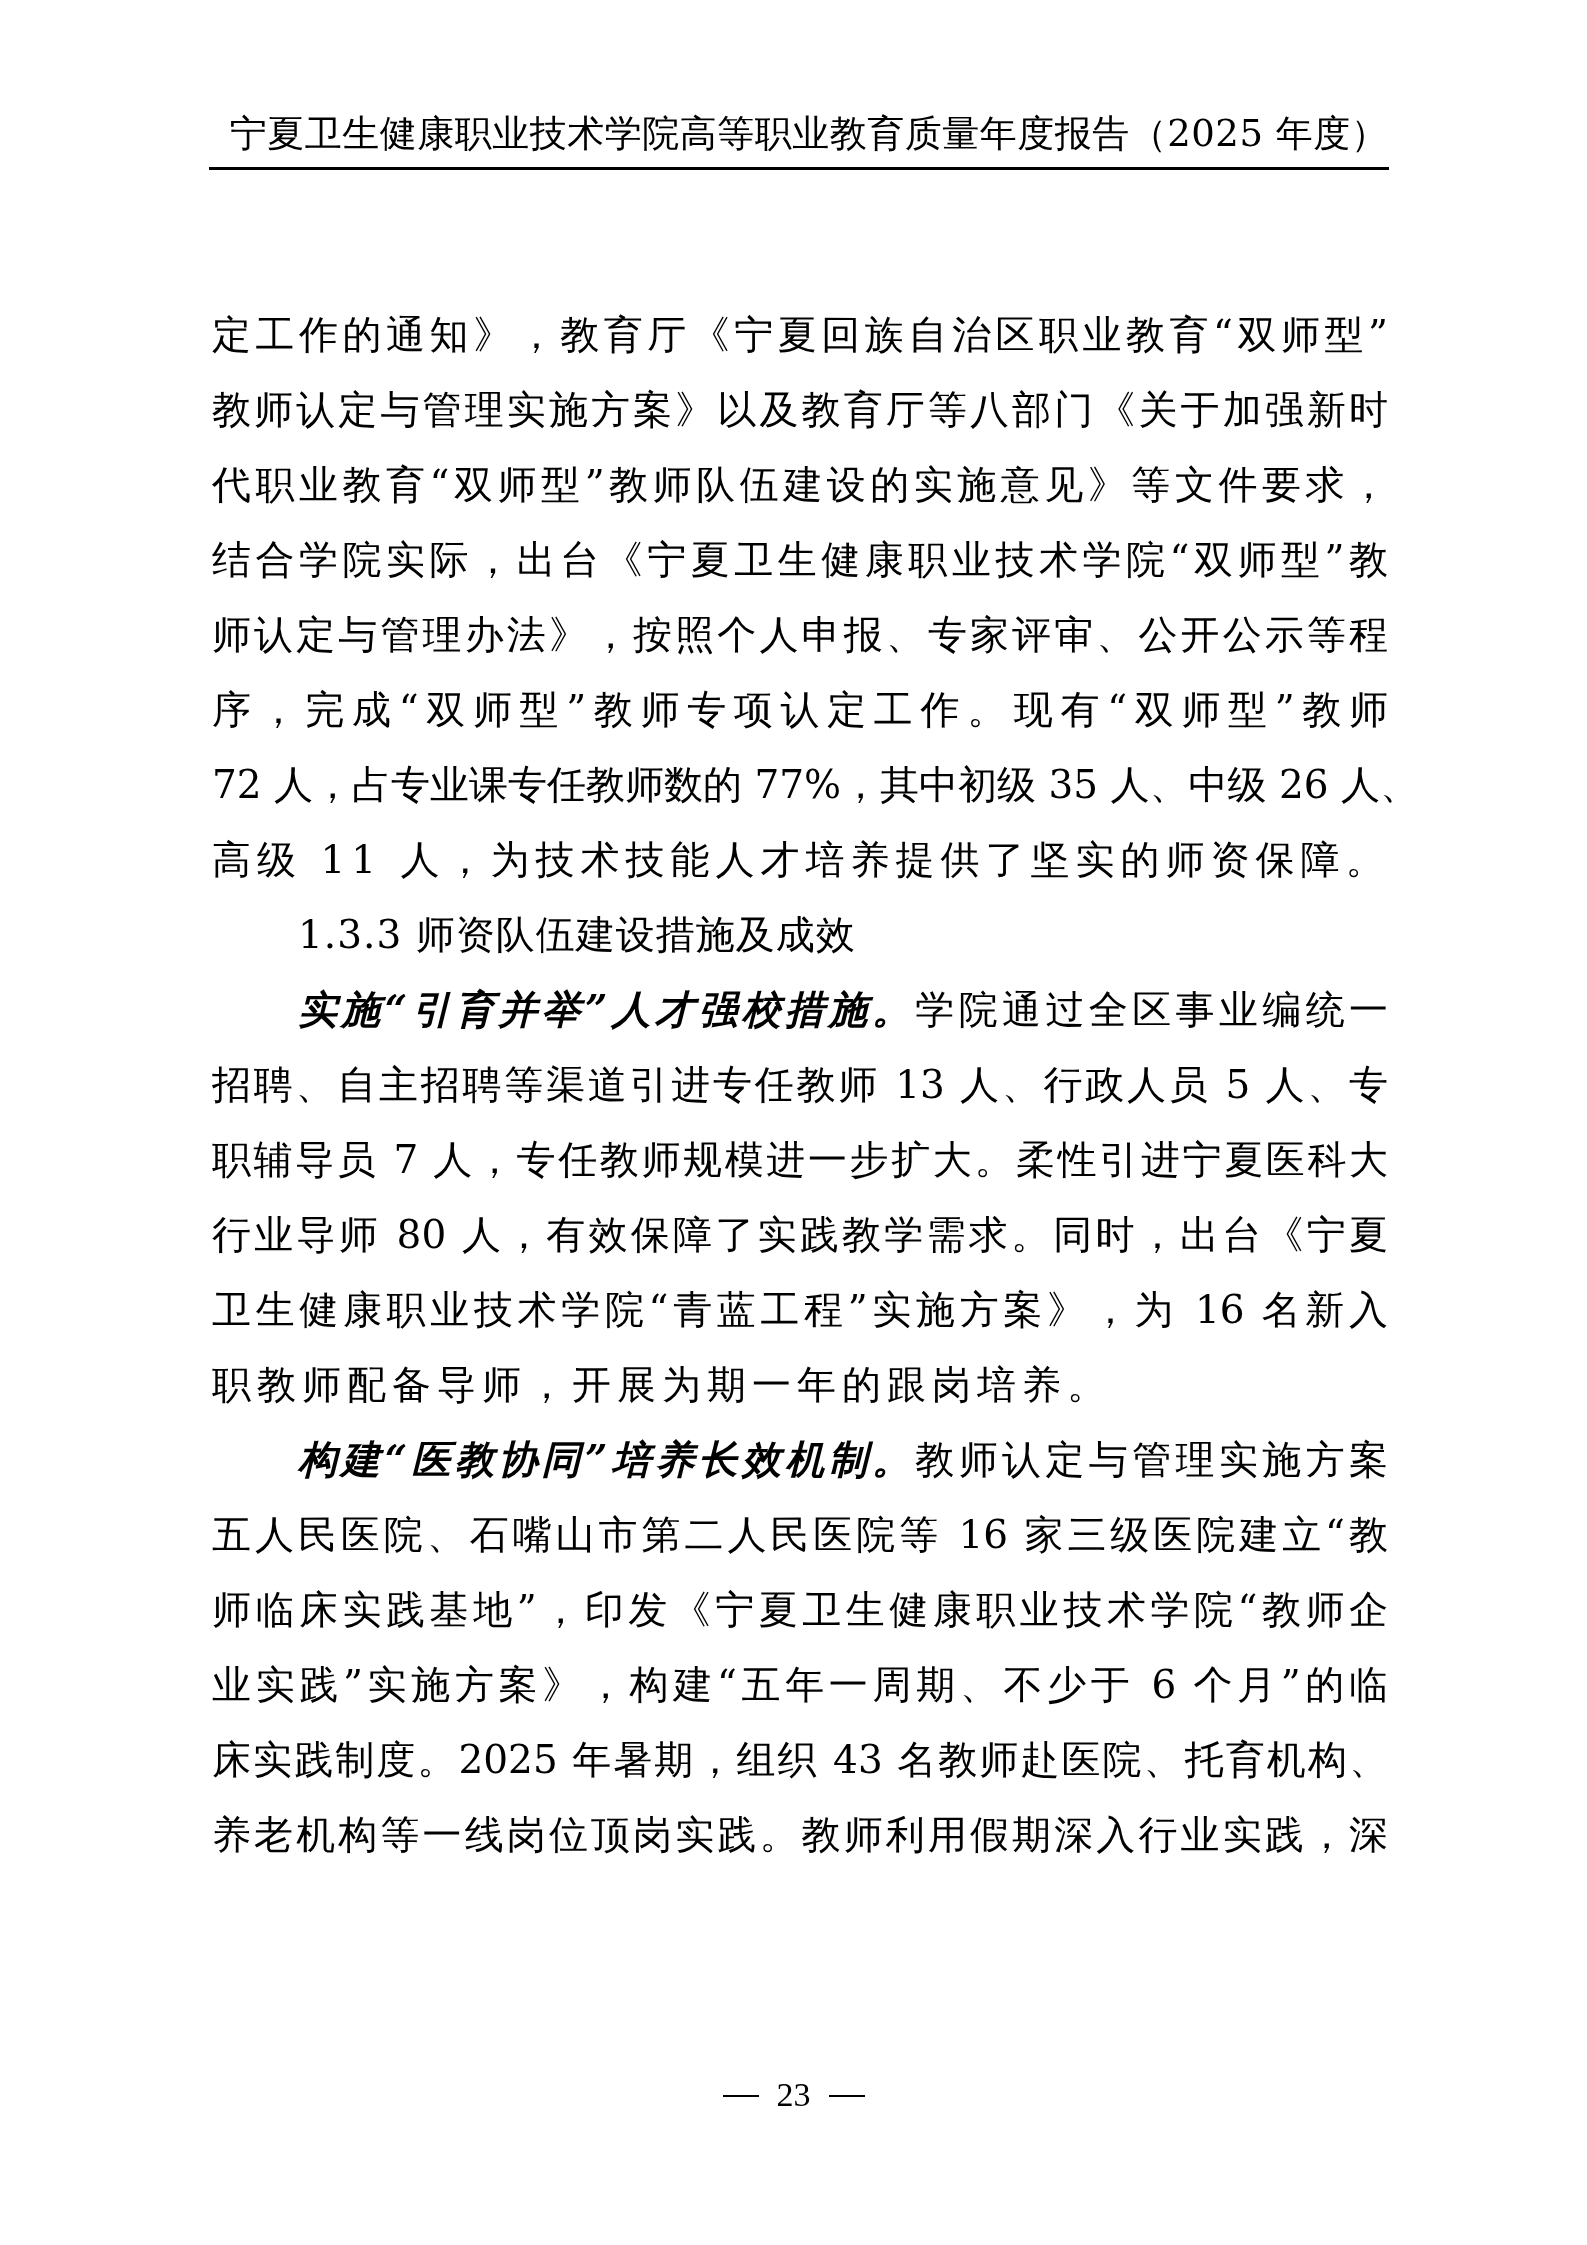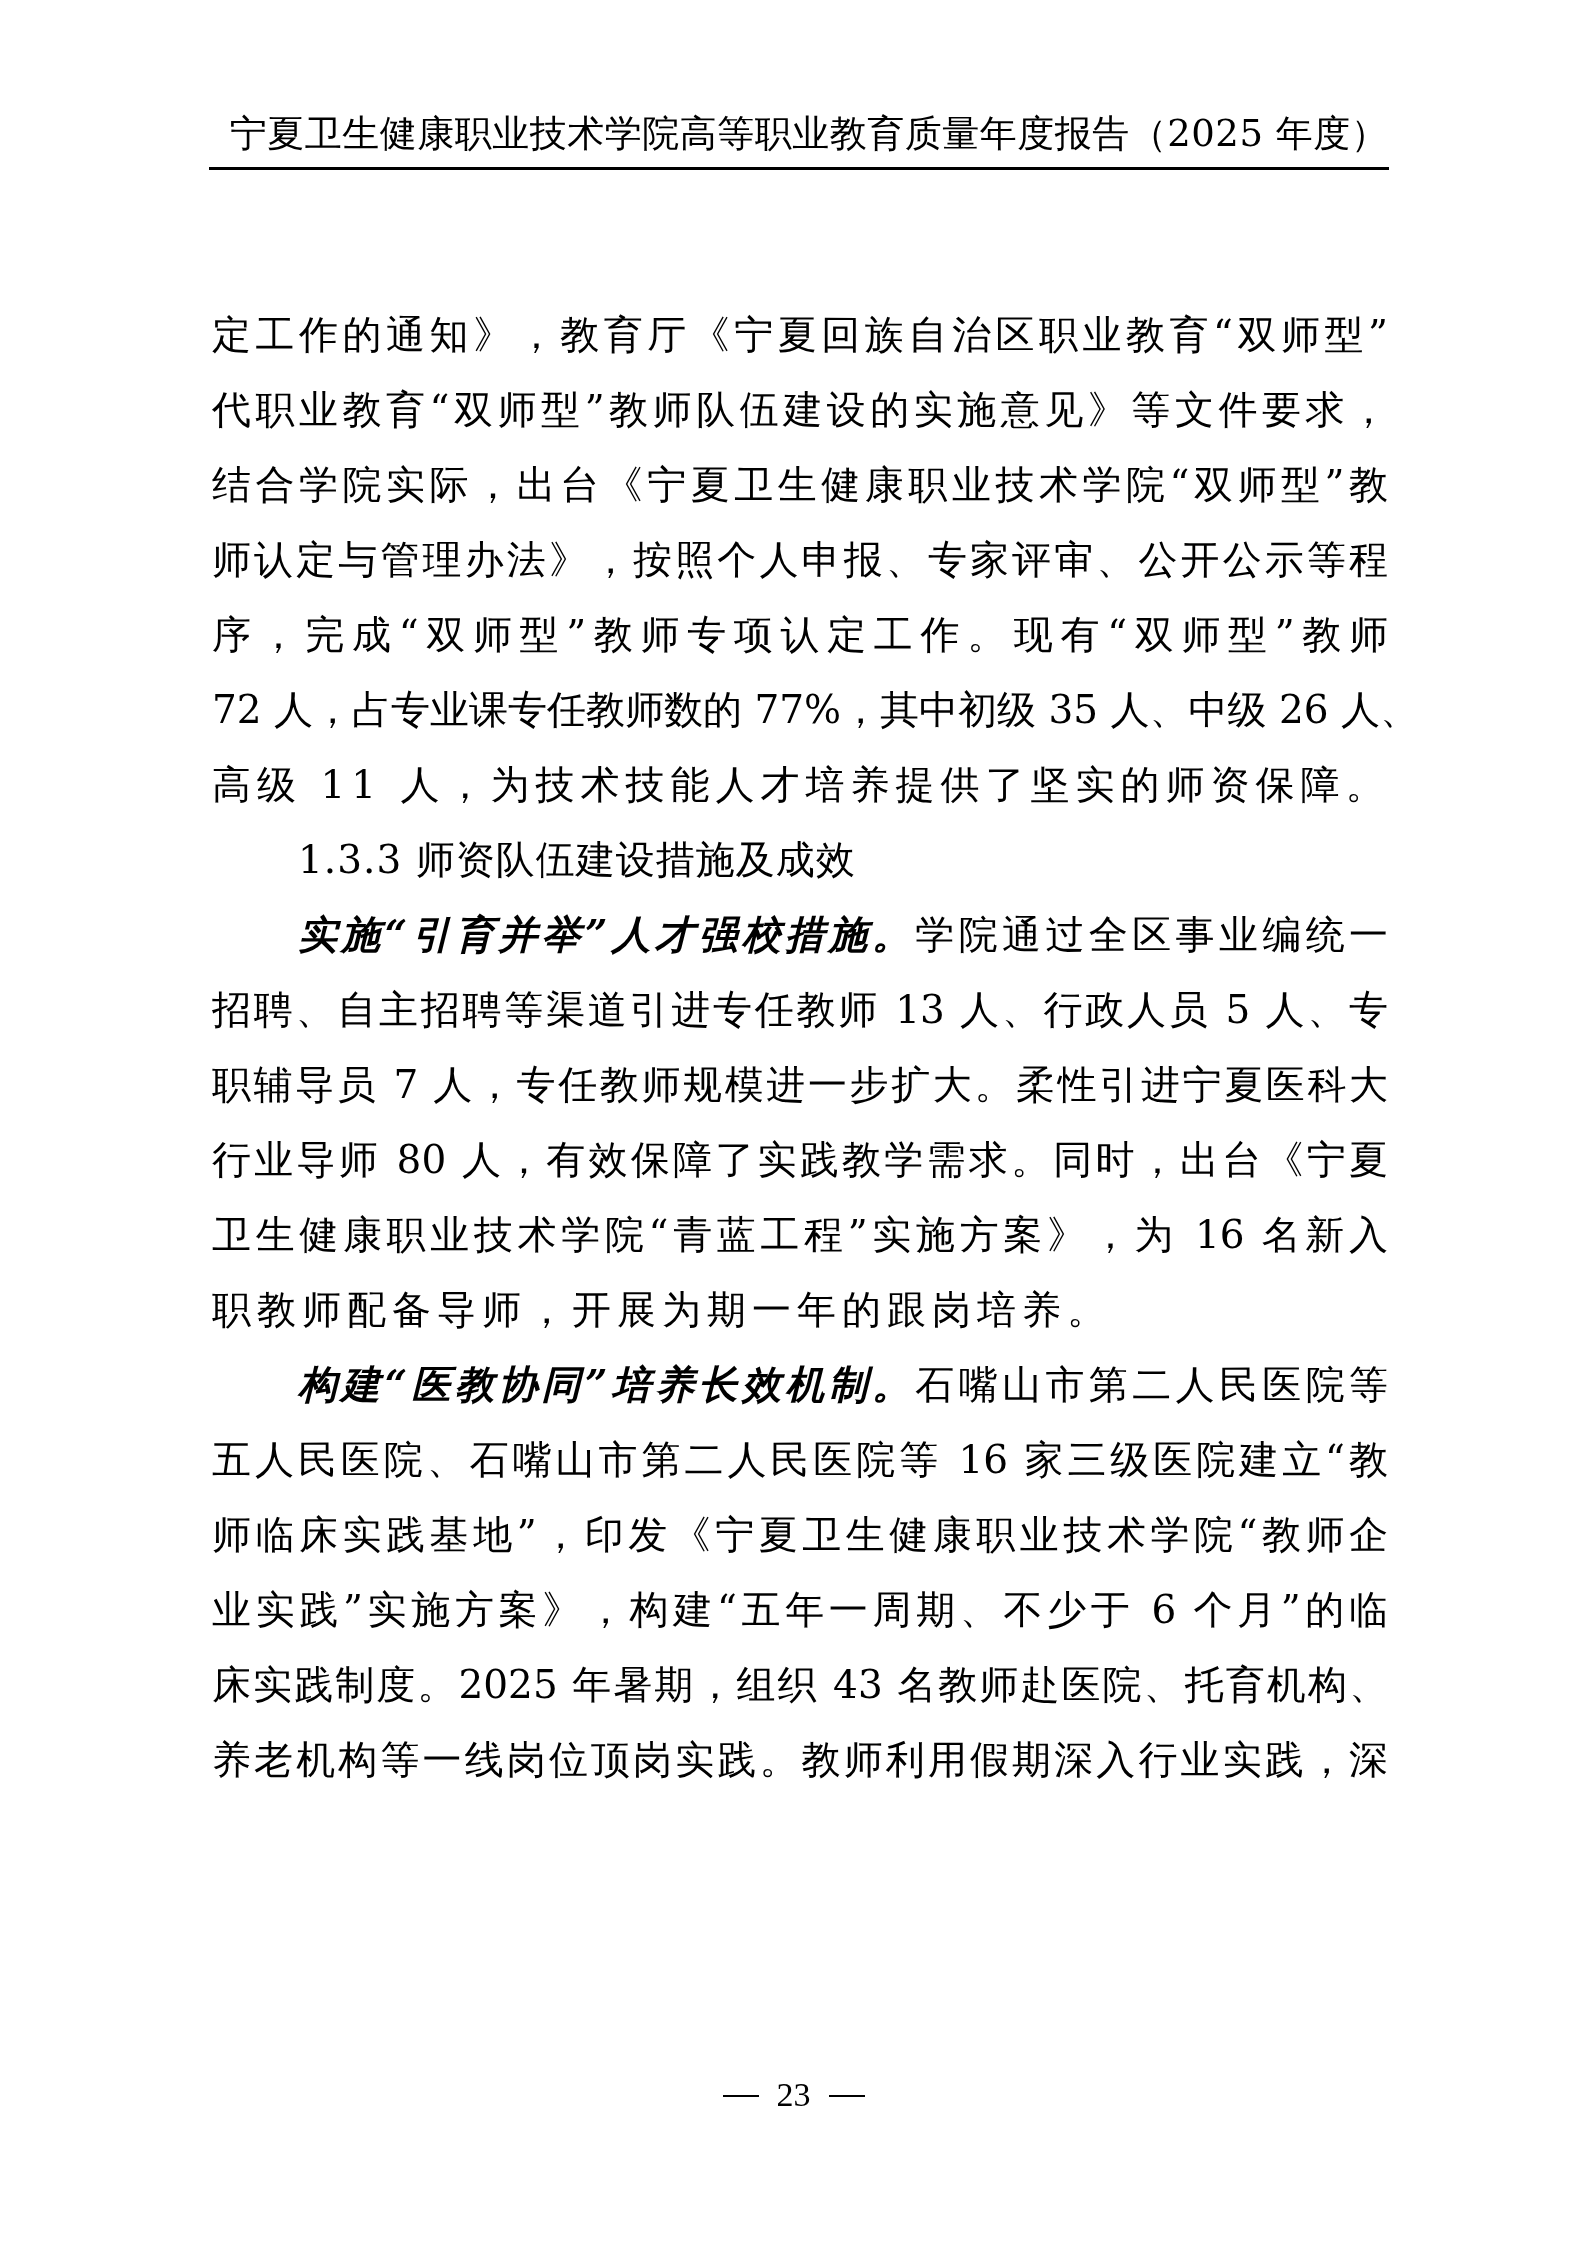--- a/index.html
+++ b/index.html
@@ -88,41 +88,42 @@
 </head>
 <body>
 
 <div class="page-header">宁夏卫生健康职业技术学院高等职业教育质量年度报告（2025 年度）</div>
 <div class="header-rule"></div>
 
 <div class="body">
 
   <div>
     <div class="line">定工作的通知》，教育厅《宁夏回族自治区职业教育“双师型”</div>
+    <div class="line">教师认定与管理实施方案》以及教育厅等八部门《关于加强新时</div>
     <div class="line">代职业教育“双师型”教师队伍建设的实施意见》等文件要求，</div>
     <div class="line">结合学院实际，出台《宁夏卫生健康职业技术学院“双师型”教</div>
     <div class="line">师认定与管理办法》，按照个人申报、专家评审、公开公示等程</div>
     <div class="line">序，完成“双师型”教师专项认定工作。现有“双师型”教师</div>
     <div class="line">72 人，占专业课专任教师数的 77%，其中初级 35 人、中级 26 人、</div>
     <div class="line last">高级 11 人，为技术技能人才培养提供了坚实的师资保障。</div>
   </div>
 
   <div class="line indent heading">1.3.3 师资队伍建设措施及成效</div>
 
   <div>
     <div class="line indent"><span class="bold">实施“引育并举”人才强校措施。</span><span>学院通过全区事业编统一</span></div>
     <div class="line">招聘、自主招聘等渠道引进专任教师 13 人、行政人员 5 人、专</div>
     <div class="line">职辅导员 7 人，专任教师规模进一步扩大。柔性引进宁夏医科大</div>
     <div class="line">行业导师 80 人，有效保障了实践教学需求。同时，出台《宁夏</div>
     <div class="line">卫生健康职业技术学院“青蓝工程”实施方案》，为 16 名新入</div>
     <div class="line last">职教师配备导师，开展为期一年的跟岗培养。</div>
   </div>
 
   <div>
-    <div class="line indent"><span class="bold">构建“医教协同”培养长效机制。</span><span>石嘴山市第二人民医院等</span></div>
+    <div class="line indent"><span class="bold">构建“医教协同”培养长效机制。</span><span>教师认定与管理实施方案</span></div>
     <div class="line">五人民医院、石嘴山市第二人民医院等 16 家三级医院建立“教</div>
     <div class="line">师临床实践基地”，印发《宁夏卫生健康职业技术学院“教师企</div>
     <div class="line">业实践”实施方案》，构建“五年一周期、不少于 6 个月”的临</div>
     <div class="line">床实践制度。2025 年暑期，组织 43 名教师赴医院、托育机构、</div>
     <div class="line">养老机构等一线岗位顶岗实践。教师利用假期深入行业实践，深</div>
   </div>
 
 </div>
 
 <div class="page-number">

